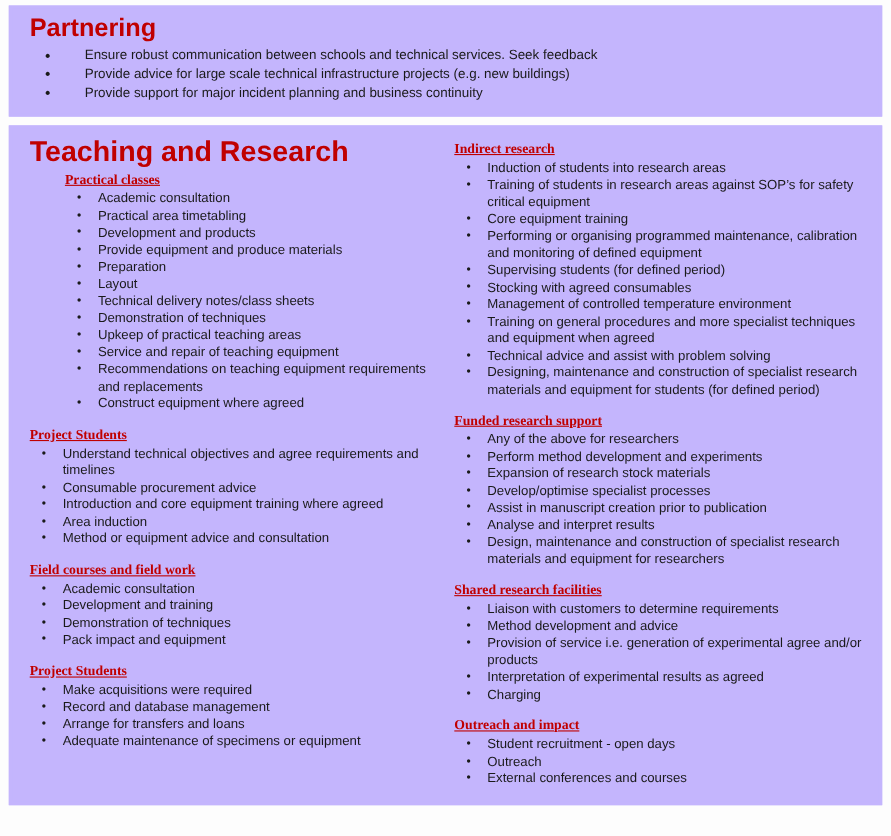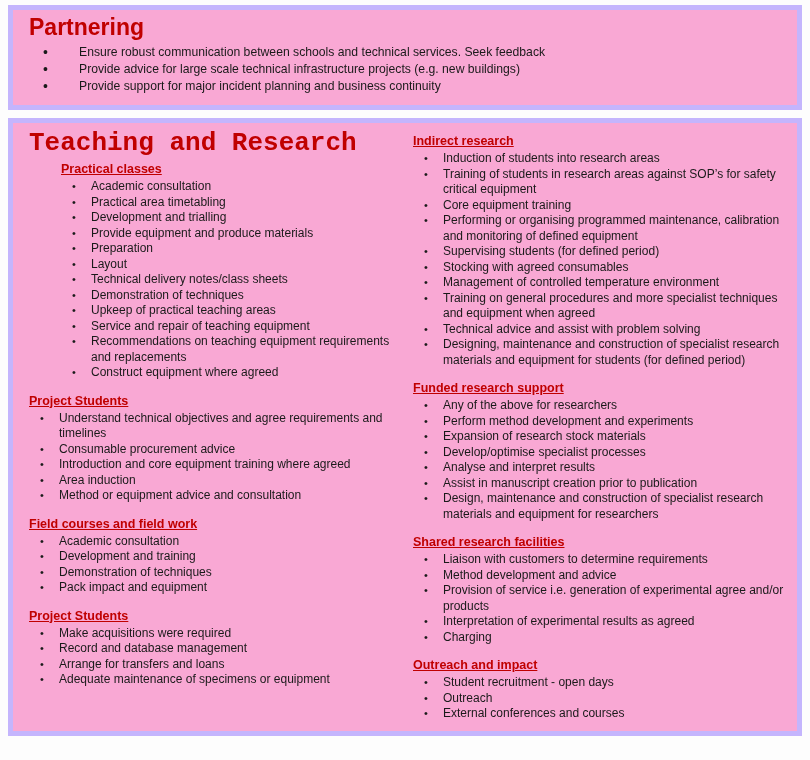--- a/index.html
+++ b/index.html
@@ -5,22 +5,22 @@
   * { margin: 0; padding: 0; box-sizing: border-box; }
   html, body {
     width: 810px; height: 760px;
     background: #fdfdfd;
     font-family: "Liberation Sans", sans-serif;
     color: #1a1a1a;
     overflow: hidden;
   }
   .page { width: 810px; height: 760px; padding: 5px 8px 6px 8px; }
   .box {
-    border: 5px solid #c4b5fd;
-    background: #f9a8d4;
+    border: 3px solid #c4b5fd;
+    background: #c4b5fd;
   }
   .partnering-box {
     padding: 2px 14px 10px 16px;
     margin-bottom: 8px;
   }
   .partnering-title {
     color: #c00000;
     font-size: 23px;
     font-weight: bold;
     line-height: 30px;
@@ -44,33 +44,33 @@
     height: 618px;
   }
   .columns { display: flex; gap: 10px; }
   .column { flex: 1 1 0; min-width: 0; }
   .teaching-title {
     color: #c00000;
     font-size: 26px;
     font-weight: bold;
     line-height: 32px;
     margin-bottom: 2px;
-    font-family: Liberation Mono, monospace;
   }
   .column-right { padding-top: 6px; }
   .section { margin-top: 12px; }
   .column > .section:first-child { margin-top: 0; }
   .teaching-title + .sections > .section:first-child { margin-top: 0; margin-left: 32px; }
   .section-heading {
     color: #c00000;
     font-size: 12.5px;
     font-weight: bold;
     text-decoration: underline;
     line-height: 16px;
     margin-bottom: 2px;
+    font-family: Liberation Serif, serif;
   }
   .bullet-list { list-style: none; }
   .bullet-list li {
     position: relative;
     padding-left: 30px;
     font-size: 12px;
     line-height: 15.5px;
   }
   .bullet-list li::before {
     content: "\2022";
@@ -96,21 +96,21 @@
   <div class="box teaching-box">
     <div class="columns">
       <div class="column column-left">
         <div class="teaching-title">Teaching and Research</div>
         <div class="sections">
             <div class="section">
               <div class="section-heading">Practical classes</div>
               <ul class="bullet-list">
                 <li>Academic consultation</li>
                 <li>Practical area timetabling</li>
-                <li>Development and trialling</li>
+                <li>Development and products</li>
                 <li>Provide equipment and produce materials</li>
                 <li>Preparation</li>
                 <li>Layout</li>
                 <li>Technical delivery notes/class sheets</li>
                 <li>Demonstration of techniques</li>
                 <li>Upkeep of practical teaching areas</li>
                 <li>Service and repair of teaching equipment</li>
                 <li>Recommendations on teaching equipment requirements and replacements</li>
                 <li>Construct equipment where agreed</li>
               </ul>
@@ -161,22 +161,22 @@
               <li>Designing, maintenance and construction of specialist research materials and equipment for students (for defined period)</li>
             </ul>
           </div>
           <div class="section">
             <div class="section-heading">Funded research support</div>
             <ul class="bullet-list">
               <li>Any of the above for researchers</li>
               <li>Perform method development and experiments</li>
               <li>Expansion of research stock materials</li>
               <li>Develop/optimise specialist processes</li>
+              <li>Assist in manuscript creation prior to publication</li>
               <li>Analyse and interpret results</li>
-              <li>Assist in manuscript creation prior to publication</li>
               <li>Design, maintenance and construction of specialist research materials and equipment for researchers</li>
             </ul>
           </div>
           <div class="section">
             <div class="section-heading">Shared research facilities</div>
             <ul class="bullet-list">
               <li>Liaison with customers to determine requirements</li>
               <li>Method development and advice</li>
               <li>Provision of service i.e. generation of experimental agree and/or products</li>
               <li>Interpretation of experimental results as agreed</li>

